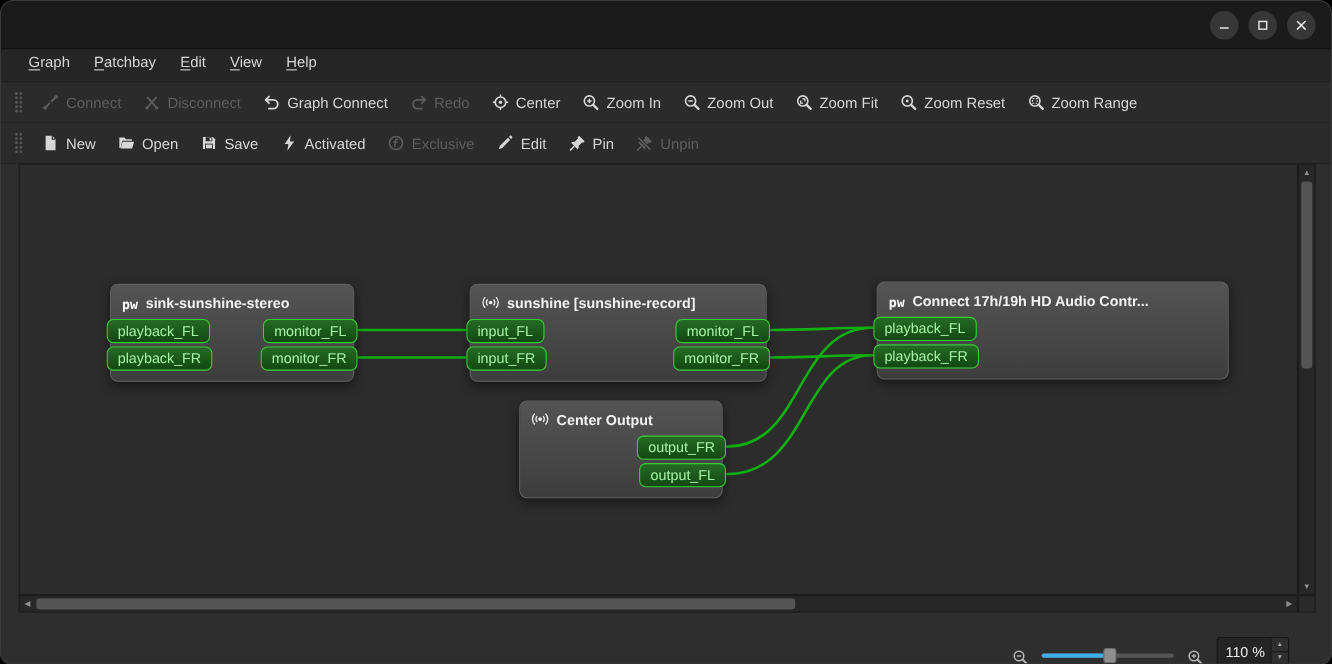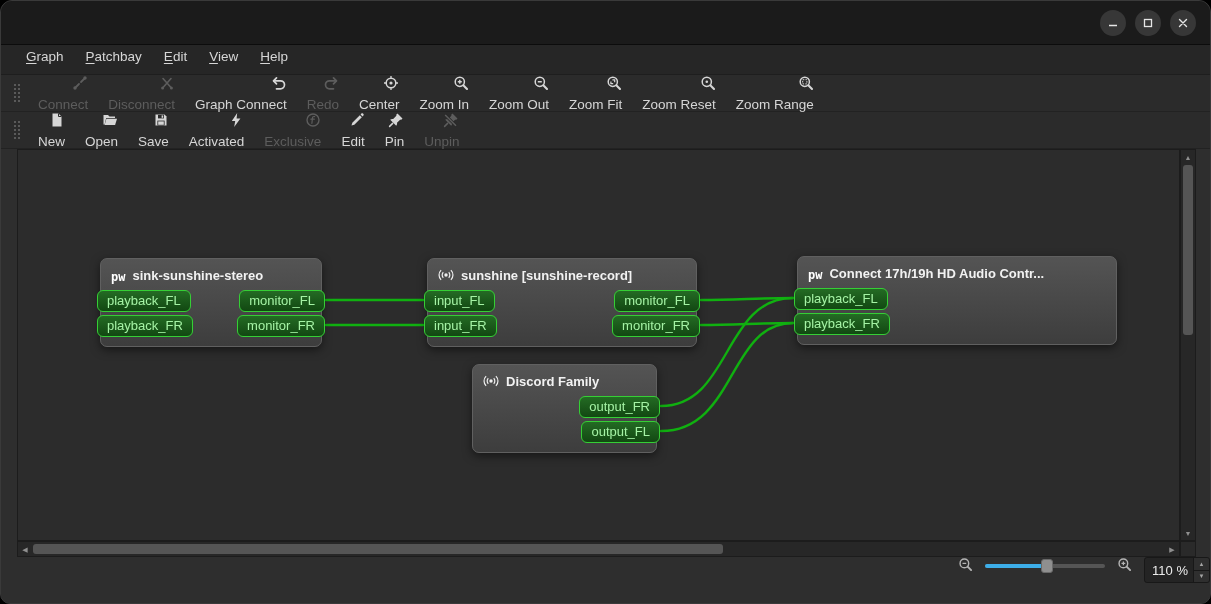--- a/index.html
+++ b/index.html
@@ -24,21 +24,21 @@
   
   .menubar{position:absolute;left:0;top:44px;width:100%;height:30px;background:#262626;display:flex;padding-left:14px;border-bottom:1px solid #1e1e1e;}
   .menu-item{color:#d6d6d6;font-size:13.5px;padding:4px 11px;cursor:default;}
   .menu-item u{text-decoration-thickness:1px;text-underline-offset:2px;}
 
   
   .toolbar{position:absolute;left:0;width:100%;height:37px;background:#2b2b2b;display:flex;align-items:center;gap:2px;padding-left:10px;border-bottom:1px solid #222222;}
   .toolbar1{top:74px;}
   .toolbar2{top:111px;}
   .tb-handle{width:8px;height:20px;margin:0 6px 0 2px;background-image:radial-gradient(circle,#5a5a5a 1px,transparent 1.3px);background-size:4px 4px;}
-  .tb-btn{display:flex;align-items:flex-end;gap:6px;padding:5px 9px;border-radius:3px;color:#d6d6d6;font-size:13.5px;cursor:default;white-space:nowrap;flex-direction:column;}
+  .tb-btn{display:flex;align-items:center;gap:6px;padding:5px 9px;border-radius:3px;color:#d6d6d6;font-size:13.5px;cursor:default;white-space:nowrap;}
   .tb-btn.disabled{color:#5d5d5d;}
   .tb-icon{display:flex;align-items:center;}
   .tb-icon svg{display:block;}
 
   .combo{display:flex;align-items:center;gap:6px;height:27px;margin:0 4px;padding:0 6px 0 7px;background:#383838;border:1px solid #1d1d1d;border-radius:3px;color:#e2e2e2;font-size:13.5px;}
   .combo .caret-wrap{display:flex;align-items:center;border-left:1px solid #2a2a2a;padding-left:6px;margin-left:2px;color:#b5b5b5;font-size:9px;}
 
   
   .canvas-wrap{position:absolute;left:16px;top:148px;width:1179px;height:408px;}
   .viewport{position:absolute;left:0;top:0;width:1163px;height:392px;background:#2c2c2c;border:1px solid #1c1c1c;overflow:hidden;}
@@ -61,21 +61,21 @@
   .corner{position:absolute;right:0;top:392px;width:16px;height:16px;background:#2a2a2a;border:1px solid #1c1c1c;}
   .scroll-arrow{position:absolute;color:#8f8f8f;font-size:7px;line-height:7px;width:14px;height:14px;display:flex;align-items:center;justify-content:center;}
   .vscroll .up{top:0;left:0;}
   .vscroll .down{bottom:0;left:0;}
   .hscroll .left{left:0;top:0;}
   .hscroll .right{right:0;top:0;}
   .vscroll .thumb{position:absolute;left:2px;top:15px;width:10px;height:170px;background:#555555;border-radius:3px;}
   .hscroll .thumb{position:absolute;top:2px;left:15px;width:690px;height:10px;background:#555555;border-radius:3px;}
 
   
-  .statusbar{position:absolute;left:0;top:556px;width:100%;height:48px;background:#2e2e2e;display:flex;align-items:flex-start;justify-content:flex-end;gap:12px;}
+  .statusbar{position:absolute;left:0;top:556px;width:100%;height:48px;background:#2e2e2e;display:flex;align-items:flex-end;justify-content:flex-end;gap:12px;padding-right:38px;}
   .status-icon{color:#b5b5b5;display:flex;align-items:center;}
   .slider{position:relative;width:120px;height:18px;}
   .slider .track{position:absolute;left:0;right:0;top:7px;height:4px;background:#555555;border-radius:2px;}
   .slider .fill{position:absolute;left:0;top:7px;width:62px;height:4px;background:var(--accent);border-radius:2px;}
   .slider .knob{position:absolute;left:56px;top:2px;width:12px;height:14px;background:#8f8f8f;border:1px solid #6a6a6a;border-radius:3px;}
   .spinbox{display:flex;align-items:stretch;height:26px;background:#242424;border:1px solid #181818;border-radius:3px;overflow:hidden;}
   .spin-value{display:flex;align-items:center;justify-content:flex-end;width:48px;padding-right:5px;color:#ececec;font-size:13px;}
   .spin-arrows{display:flex;flex-direction:column;width:16px;border-left:1px solid #181818;}
   .spin-arrows .spin-btn{flex:1;display:flex;align-items:center;justify-content:center;color:#a5a5a5;font-size:6px;background:#2f2f2f;}
   .spin-arrows .spin-btn:first-child{border-bottom:1px solid #181818;}
@@ -383,21 +383,21 @@
       </div>
 
       <div class="node" style="left:454px;top:214px;width:185px;">
         <div class="node-title">
           <span class="node-icon">
             <svg width="16" height="16" viewBox="0 0 16 16">
                 <circle cx="8" cy="8" r="1.7" fill="currentColor"></circle>
                 <path d="M5.3 5.3 A3.8 3.8 0 0 0 5.3 10.7 M10.7 5.3 A3.8 3.8 0 0 1 10.7 10.7 M3.1 3.1 A6.9 6.9 0 0 0 3.1 12.9 M12.9 3.1 A6.9 6.9 0 0 1 12.9 12.9" stroke="currentColor" fill="none" stroke-width="1.2"></path>
               </svg>
           </span>
-          <span class="node-title-text">Discord Family</span>
+          <span class="node-title-text">Center Output</span>
         </div>
         <div class="ports">
           <div class="port-row only-out">
             <span class="port">output_FR</span>
           </div>
           <div class="port-row only-out">
             <span class="port">output_FL</span>
           </div>
         </div>
       </div>

